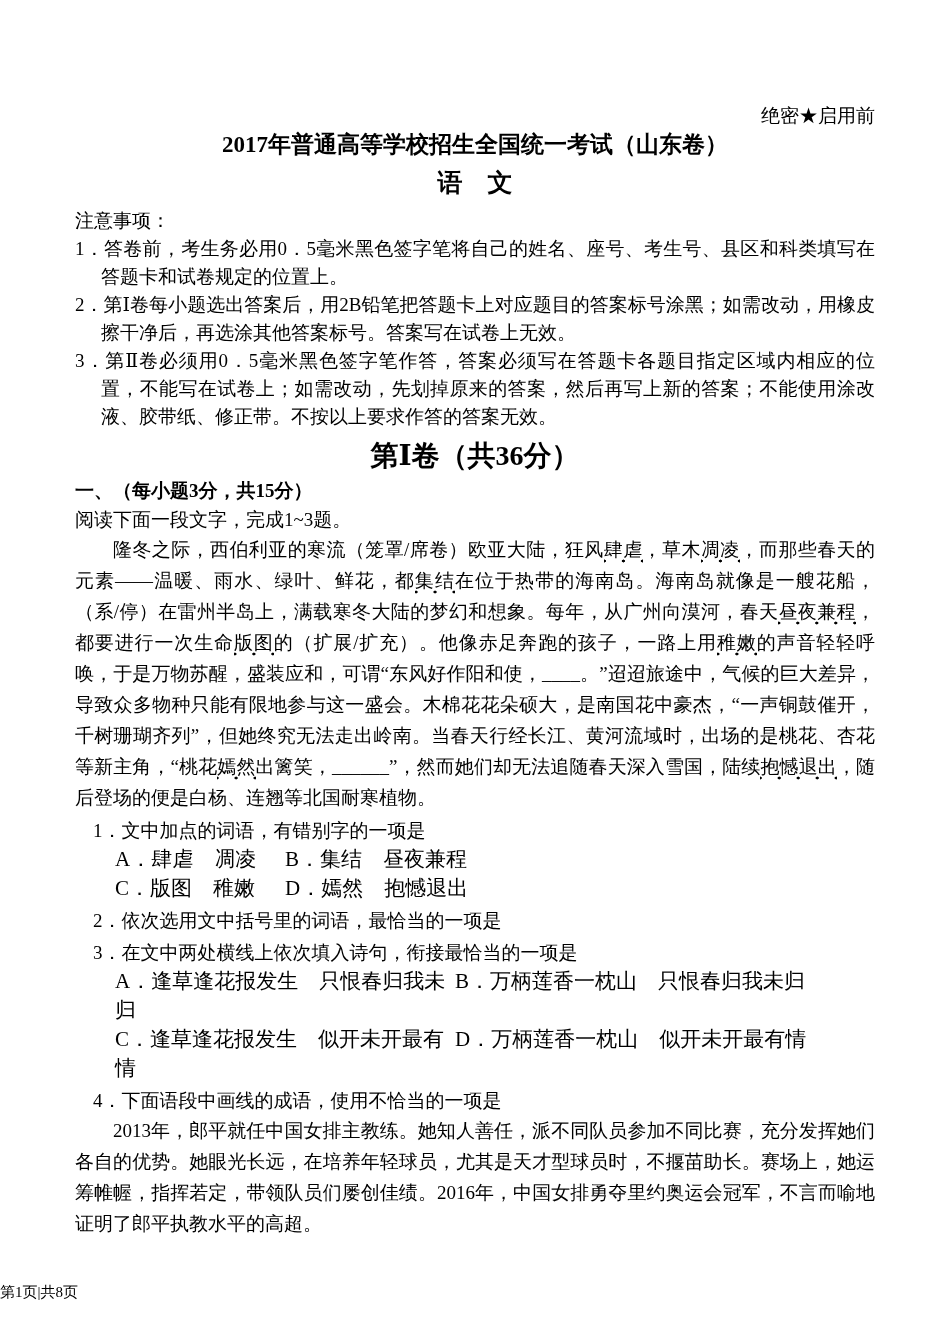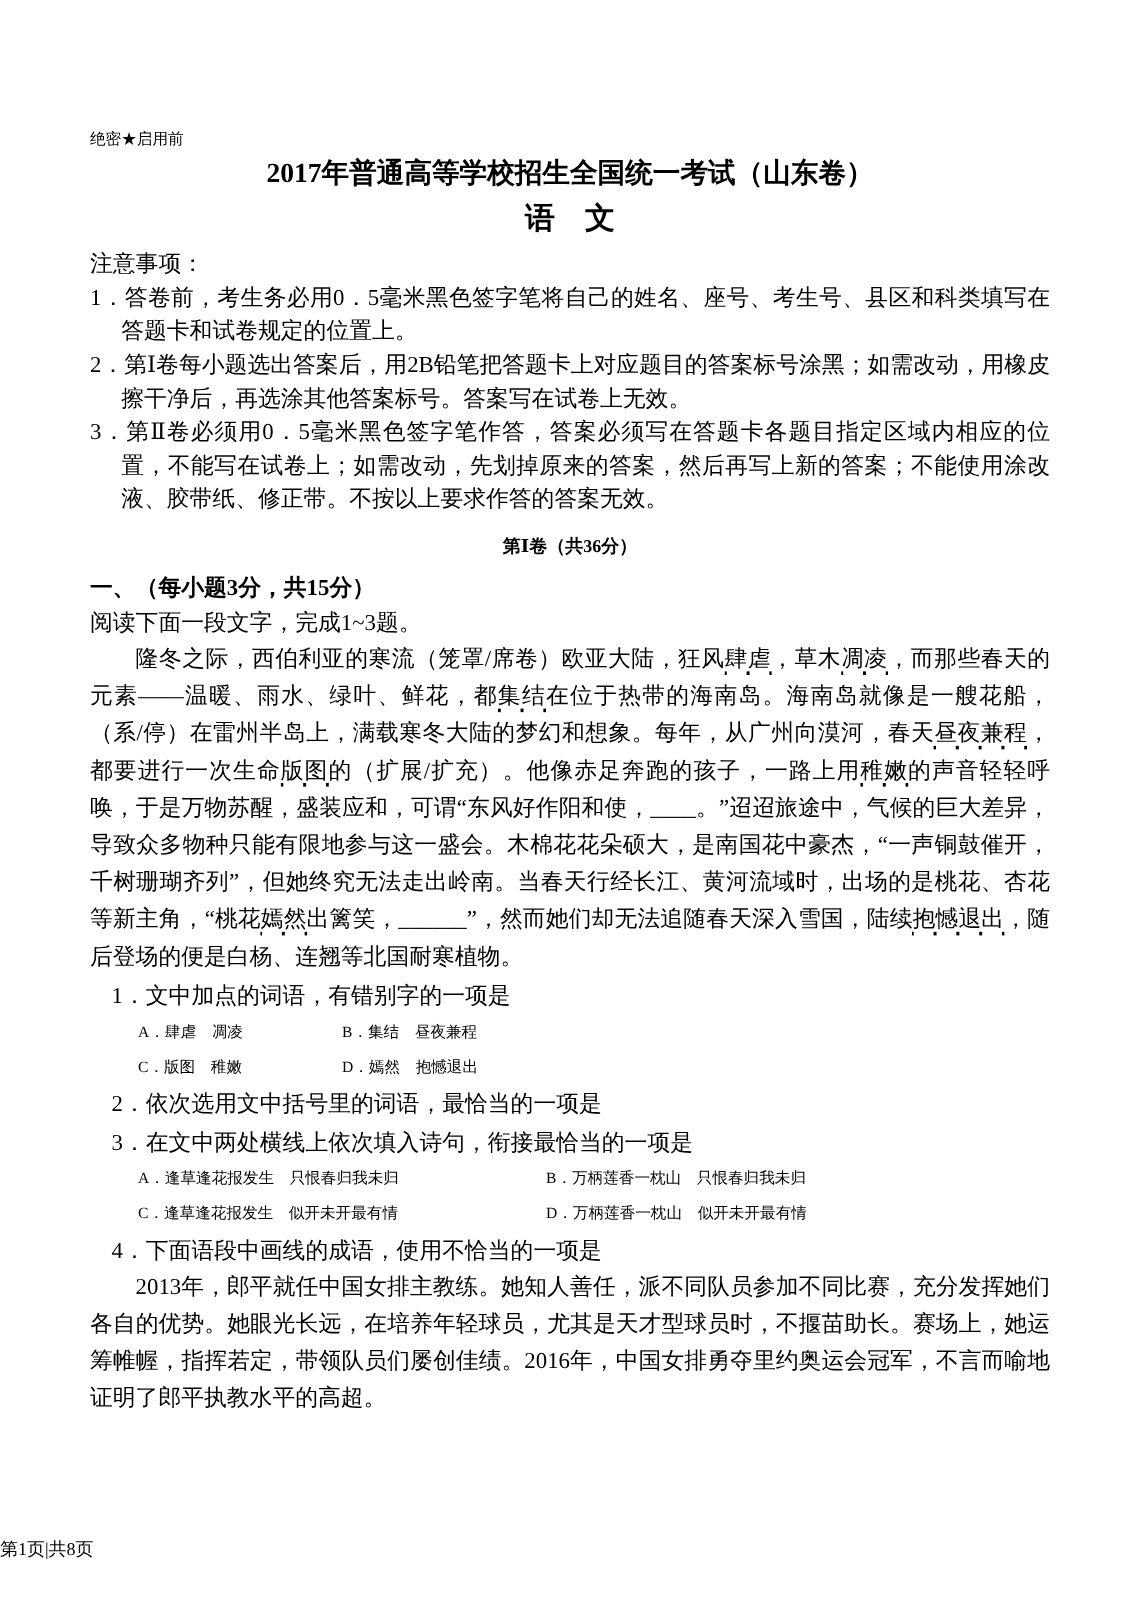--- a/index.html
+++ b/index.html
@@ -11,22 +11,23 @@
   }
   .page {
     position: relative;
     width: 950px;
     height: 1344px;
     padding: 106px 75px 0 75px;
     overflow: hidden;
     background: #ffffff;
   }
   .classified {
-    font-size: 13px;
+    font-size: 19px;
     line-height: 19px;
+    text-align: right;
   }
   .title {
     text-align: center;
     font-size: 23px;
     font-weight: bold;
     line-height: 32px;
     margin-top: 4px;
   }
   .subject {
     text-align: center;
@@ -51,21 +52,21 @@
   .notice-item {
     font-size: 19px;
     line-height: 28px;
     padding-left: 26px;
     text-indent: -26px;
     text-align: justify;
   }
   .section-title {
     margin-top: 8px;
     text-align: center;
-    font-size: 15px;
+    font-size: 28px;
     font-weight: bold;
     line-height: 34px;
   }
   .part-title {
     margin-top: 3px;
     font-size: 19px;
     font-weight: bold;
     line-height: 29px;
   }
   .reading-intro {
@@ -80,21 +81,21 @@
   }
   .q-stem {
     margin-top: 3px;
     font-size: 19px;
     line-height: 29px;
     margin-left: 18px;
   }
   .options {
     display: grid;
     padding-left: 40px;
-    font-size: 13px;
+    font-size: 21px;
     line-height: 29px;
   }
   .options.q1 { grid-template-columns: 170px 1fr; }
   .options.q2 { grid-template-columns: 155px 1fr; }
   .options.q3 { grid-template-columns: 340px 1fr; }
   .seg-dot {
     background-image: radial-gradient(circle, #000 1.4px, transparent 1.6px);
     background-size: 1em 6px;
     background-repeat: repeat-x;
     background-position: center bottom;

